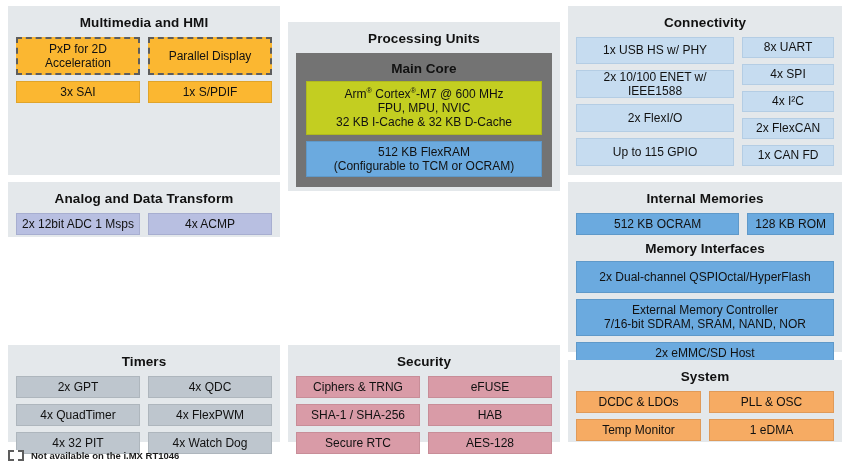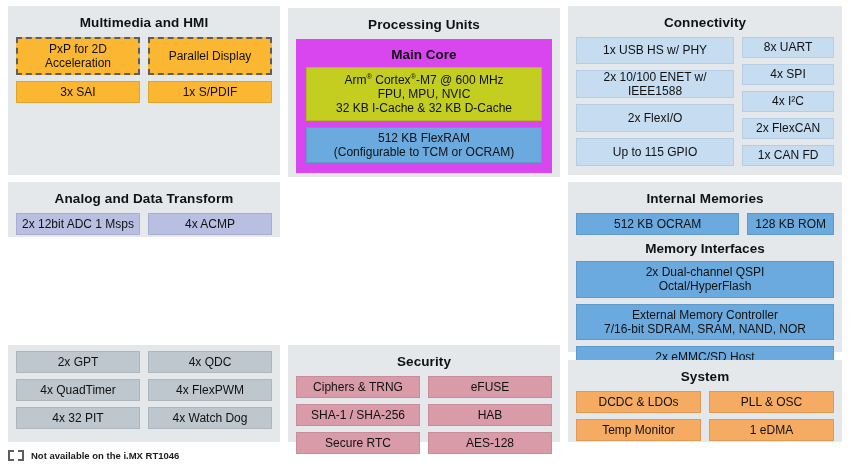--- a/index.html
+++ b/index.html
@@ -79,21 +79,21 @@
   .c-lime      { background: #C3CE21; border-color: #b0ba1e; }
   .c-blue      { background: #6BAADF; border-color: #5f99c9; }
   .c-lightblue { background: #C6DCF0; border-color: #b4cde4; }
   .c-periwinkle{ background: #B8BFE1; border-color: #a7aed0; }
   .c-gray      { background: #BEC6CE; border-color: #aeb6bd; }
   .c-pink      { background: #D99BA7; border-color: #c88d98; }
   .c-sysorange { background: #F6AB63; border-color: #e09a58; }
 
   
   .core-card {
-    background: #d946ef;
+    background: #737373;
     padding: 4px 10px 10px 10px;
     box-sizing: border-box;
   }
 
   
   .legend {
     position: absolute;
     left: 8px;
     top: 450px;
     display: flex;
@@ -127,21 +127,21 @@
     <div class="row">
       <div class="blk c-orange-dash">PxP for 2D Acceleration</div>
       <div class="blk c-orange-dash">Parallel Display</div>
     </div>
     <div class="row">
       <div class="blk c-orange">3x SAI</div>
       <div class="blk c-orange">1x S/PDIF</div>
     </div>
   </div>
 
-  <div class="panel" style="left:288px; top:8px; width:272px; height:169px;">
+  <div class="panel" style="left:288px; top:22px; width:272px; height:169px;">
     <div class="panel-title">Processing Units</div>
 
     <div class="core-card">
       <div class="panel-subtitle">Main Core</div>
 
       <div class="row">
         <div class="blk c-lime" style="min-height:54px; flex-direction:column;">
           <div><span>Arm</span><sup>®</sup><span> Cortex</span><sup>®</sup><span>-M7 @ 600 MHz</span></div>
           <div>FPU, MPU, NVIC</div>
           <div>32 KB I-Cache &amp; 32 KB D-Cache</div>
@@ -190,37 +190,38 @@
     <div class="panel-title">Internal Memories</div>
 
     <div class="row">
       <div class="blk c-blue" style="flex:1.95 1 0;">512 KB OCRAM</div>
       <div class="blk c-blue" style="flex:1 1 0;">128 KB ROM</div>
     </div>
 
     <div class="panel-subtitle">Memory Interfaces</div>
 
     <div class="row">
-      <div class="blk c-blue" style="min-height:32px; flex-direction:column;">
+      <div class="blk c-blue" style="min-height:32px; ">
         <div>2x Dual-channel QSPI</div>
         <div>Octal/HyperFlash</div>
       </div>
     </div>
     <div class="row">
       <div class="blk c-blue" style="min-height:32px; flex-direction:column;justify-content:flex-end;">
         <div>External Memory Controller</div>
         <div>7/16-bit SDRAM, SRAM, NAND, NOR</div>
       </div>
     </div>
     <div class="row">
       <div class="blk c-blue">2x eMMC/SD Host</div>
     </div>
   </div>
 
   <div class="panel" style="left:8px; top:345px; width:272px; height:97px;">
+    <div class="panel-title">Timers</div>
 
     <div class="row">
       <div class="blk c-gray">2x GPT</div>
       <div class="blk c-gray">4x QDC</div>
     </div>
     <div class="row">
       <div class="blk c-gray">4x QuadTimer</div>
       <div class="blk c-gray">4x FlexPWM</div>
     </div>
     <div class="row">

